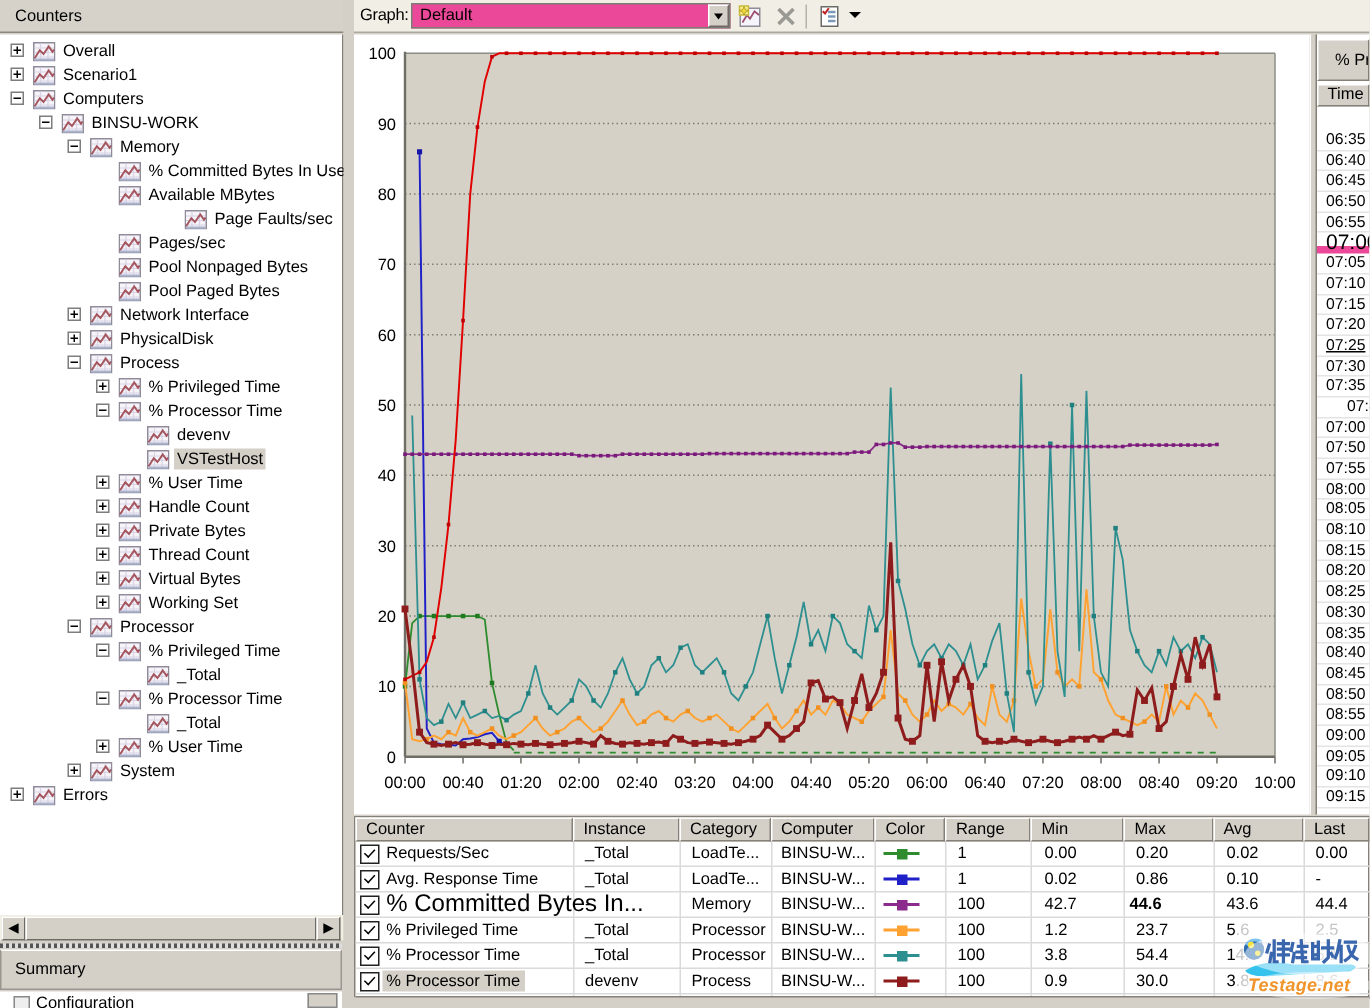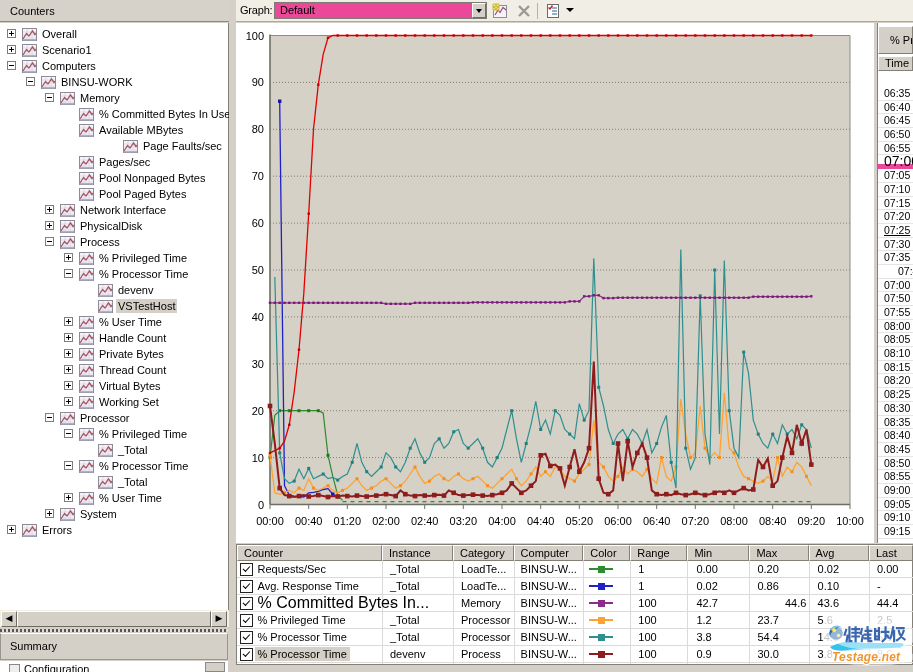--- a/index.html
+++ b/index.html
@@ -1092,21 +1092,21 @@
         <span style="position:absolute;left:2px;top:2.5px;width:6px;height:3.2px;border-left:1.7px solid #000;border-bottom:1.7px solid #000;transform:rotate(-47deg);"></span>
       </div>
       <span style="position:absolute;left:17.5px;top:1px;font-size:16px;line-height:14px;padding:0 3px;">% Committed Bytes In...</span>
       <span style="position:absolute;left:153px;top:1px;font-size:11px;line-height:14px;">-</span>
       <span style="position:absolute;left:224px;top:1px;font-size:11px;line-height:14px;">Memory</span>
       <span style="position:absolute;left:283.6px;top:1px;font-size:11px;line-height:14px;">BINSU-W...</span>
       <span style="position:absolute;left:352px;top:7px;width:24px;height:2px;background:#8b2b8b;"></span>
       <span style="position:absolute;left:361px;top:4.5px;width:7px;height:7px;background:#8b2b8b;"></span>
       <span style="position:absolute;left:401.3px;top:1px;font-size:11px;line-height:14px;">100</span>
       <span style="position:absolute;left:459.4px;top:1px;font-size:11px;line-height:14px;">42.7</span>
-      <span style="position:absolute;left:548px;top:1px;font-size:11px;line-height:14px;">44.6</span>
+      <span style="position:absolute;left:516px;top:1px;font-size:11px;line-height:14px;font-weight:bold;">44.6</span>
       <span style="position:absolute;left:580.6px;top:1px;font-size:11px;line-height:14px;">43.6</span>
       <span style="position:absolute;left:640.0px;top:1px;font-size:11px;line-height:14px;">44.4</span>
     </div>
     <div style="position:absolute;left:0;top:67px;width:676px;height:17px;border-bottom:1px solid #dadada;box-sizing:border-box;">
       <div style="position:absolute;left:3px;top:1.5px;width:13px;height:13px;border:1px solid #222;background:#fff;box-sizing:border-box;">
         <span style="position:absolute;left:2px;top:2.5px;width:6px;height:3.2px;border-left:1.7px solid #000;border-bottom:1.7px solid #000;transform:rotate(-47deg);"></span>
       </div>
       <span style="position:absolute;left:17.5px;top:1px;font-size:11px;line-height:14px;padding:0 3px;">% Privileged Time</span>
       <span style="position:absolute;left:153px;top:1px;font-size:11px;line-height:14px;">_Total</span>
       <span style="position:absolute;left:224px;top:1px;font-size:11px;line-height:14px;">Processor</span>

